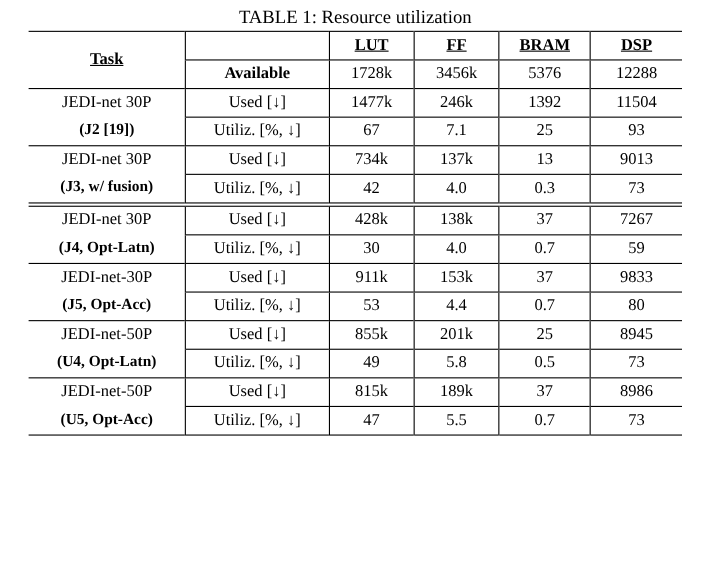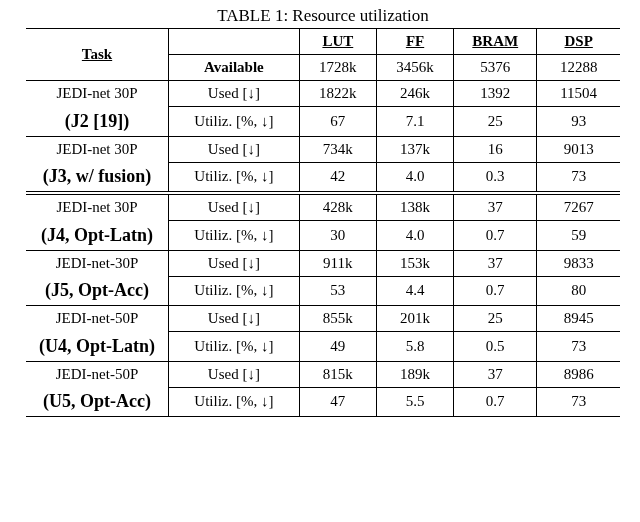--- a/index.html
+++ b/index.html
@@ -35,21 +35,21 @@
   }
   col.task   { width: 24%; }
   col.metric { width: 22%; }
   col.lut    { width: 13%; }
   col.ff     { width: 13%; }
   col.bram   { width: 14%; }
   col.dsp    { width: 14%; }
 
   .bold { font-weight: 700; }
   .taskcell { text-align: center; }
-  .small { font-size: 18px; }
+  .small { font-size: 14px; }
 
   .rule-top    { border-top: 1.6px solid #000; text-decoration: underline; }
   .rule-thin   { border-top: 0.9px solid #000; }
   .rule-double-a { border-top: 1.6px solid #000; }
   .rule-double-b { border-top: 1.6px solid #000; }
   .rule-bottom { border-bottom: 1.6px solid #000; }
 
   
   .prule td.pr { border-top: 0.9px solid #000; margin-top: 36px; }
 
@@ -81,39 +81,39 @@
         <tr class="prule">
           <td class="sep bold pr">Available</td>
           <td class="sep pr">1728k</td>
           <td class="sep pr">3456k</td>
           <td class="sep pr">5376</td>
           <td class="sep pr">12288</td>
         </tr>
         <tr class="rule-thin">
           <td class="taskcell">JEDI-net 30P</td>
           <td class="sep">Used [↓]</td>
-          <td class="sep">1822k</td>
+          <td class="sep">1477k</td>
           <td class="sep">246k</td>
           <td class="sep">1392</td>
           <td class="sep">11504</td>
         </tr>
         <tr class="prule">
           <td class="taskcell bold small">(J2 [19])</td>
           <td class="sep pr">Utiliz. [%, ↓]</td>
           <td class="sep pr">67</td>
           <td class="sep pr">7.1</td>
           <td class="sep pr">25</td>
           <td class="sep pr">93</td>
         </tr>
         <tr class="rule-thin">
           <td class="taskcell">JEDI-net 30P</td>
           <td class="sep">Used [↓]</td>
           <td class="sep">734k</td>
           <td class="sep">137k</td>
-          <td class="sep">16</td>
+          <td class="sep">13</td>
           <td class="sep">9013</td>
         </tr>
         <tr class="prule">
           <td class="taskcell bold small">(J3, w/ fusion)</td>
           <td class="sep pr">Utiliz. [%, ↓]</td>
           <td class="sep pr">42</td>
           <td class="sep pr">4.0</td>
           <td class="sep pr">0.3</td>
           <td class="sep pr">73</td>
         </tr>

